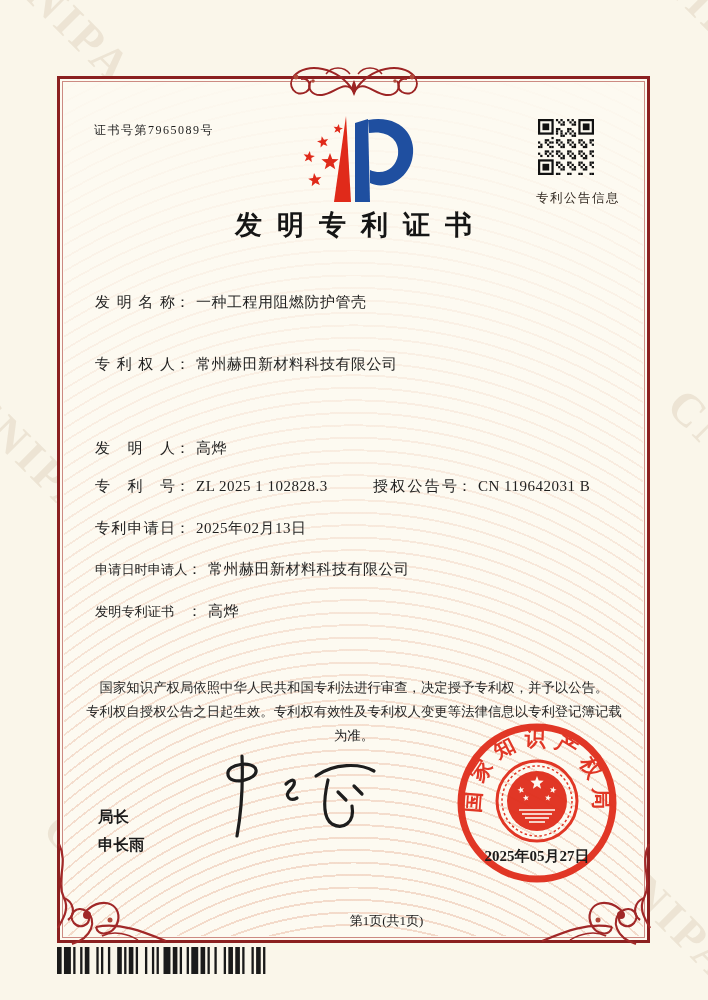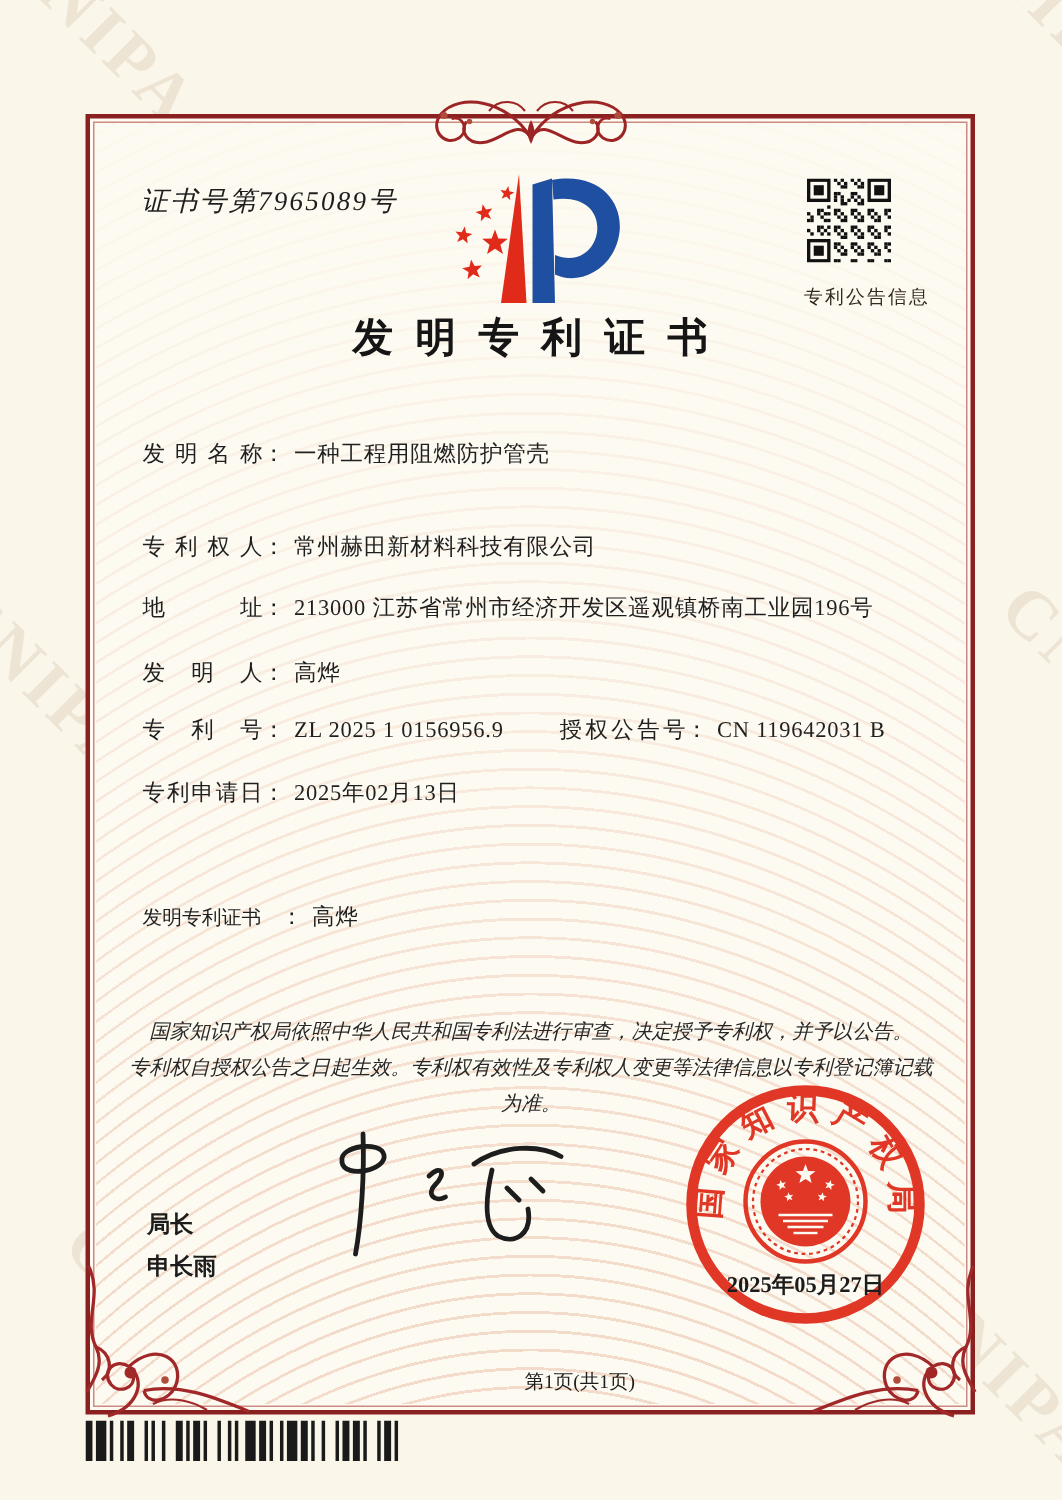--- a/index.html
+++ b/index.html
@@ -17,41 +17,41 @@
          border:3px solid #8b2020;box-sizing:border-box;background:#fdfaf1;}
   .frame-inner{position:absolute;inset:2px;border:1.5px solid #cc8a82;pointer-events:none;}
   .guilloche{position:absolute;inset:4px;
     background:repeating-radial-gradient(115% 150% at 50% 235%,
       rgba(216,128,90,0.26) 0px, rgba(216,128,90,0.26) 1px,
       rgba(0,0,0,0) 1px, rgba(0,0,0,0) 6.5px);}
   .guilloche-fade{position:absolute;inset:4px;
     background:linear-gradient(to bottom, rgba(253,250,241,0.95) 0%,
       rgba(253,250,241,0.55) 45%, rgba(253,250,241,0.1) 80%, rgba(253,250,241,0) 100%);}
 
-  .cert-no{position:absolute;left:94px;top:122px;font-size:18px;letter-spacing:1.5px;color:#1d1d1d;font-style:italic;}
+  .cert-no{position:absolute;left:94px;top:122px;font-size:12px;letter-spacing:1.5px;color:#1d1d1d;}
 
   .logo{position:absolute;left:296px;top:110px;width:142px;height:102px;}
 
   .qr{position:absolute;left:538px;top:119px;width:56px;height:56px;}
   .qr-caption{position:absolute;left:516px;top:190px;width:104px;text-align:right;
       font-size:12.5px;letter-spacing:1.5px;color:#332a22;}
 
   .title{position:absolute;left:57px;top:207px;width:593px;text-align:center;
       font-size:27px;font-weight:bold;color:#151515;letter-spacing:15px;text-indent:15px;}
 
   .row{position:absolute;left:95px;font-size:15px;color:#1f1f1f;white-space:nowrap;}
   .lbl{display:inline-block;width:80px;text-align:justify;text-align-last:justify;vertical-align:bottom;}
   .lbl-long{display:inline-block;width:92px;font-size:13.2px;letter-spacing:0;vertical-align:baseline;}
   .colon{display:inline-block;margin-right:6px;}
   .val{letter-spacing:0.5px;}
   .col-right{position:absolute;left:278px;top:0;white-space:nowrap;}
   .lbl5{display:inline-block;width:84px;text-align:justify;text-align-last:justify;vertical-align:bottom;}
 
   .legal{position:absolute;left:84px;top:676px;width:540px;text-align:center;
-      font-size:13.4px;line-height:24px;color:#272727;font-style:italic;}
+      font-size:13.4px;line-height:24px;color:#272727;}
 
   .signoff{position:absolute;left:98px;top:785px;font-family:"Liberation Sans","DejaVu Sans",sans-serif;
       font-weight:bold;font-size:15.5px;color:#1c1c1c;line-height:28px;margin-top:18px;}
   .signature{position:absolute;left:200px;top:752px;width:188px;height:90px;}
 
   .seal{position:absolute;left:447px;top:713px;width:180px;height:180px;opacity:0.96;}
 
   .footer-page{position:absolute;left:57px;top:912px;width:659px;text-align:center;
       font-size:13px;color:#1d1d1d;}
 
@@ -253,34 +253,34 @@
   <div class="qr-caption">专利公告信息</div>
 
   <div class="title">发明专利证书</div>
 
   <div class="row" style="top:355px">
     <span class="lbl">专利权人</span><span class="colon">：</span><span class="val">常州赫田新材料科技有限公司</span>
   </div>
   <div class="row" style="top:293px">
     <span class="lbl">发明名称</span><span class="colon">：</span><span class="val">一种工程用阻燃防护管壳</span>
   </div>
-  <div class="row" style="top:396px">
-    <span class="lbl">地址</span><span class="colon">：</span><span class="val">213000 江苏省常州市经济开发区遥观镇桥南工业园196号</span>
-  </div>
   <div class="row" style="top:439px">
     <span class="lbl">发明人</span><span class="colon">：</span><span class="val">高烨</span>
   </div>
   <div class="row" style="top:477px;width:520px">
-    <span class="lbl">专利号</span><span class="colon">：</span><span class="val">ZL 2025 1 0156956.9</span>
+    <span class="lbl">专利号</span><span class="colon">：</span><span class="val">ZL 2025 1 102828.3</span>
     <span class="col-right">
       <span class="lbl5">授权公告号</span><span class="colon">：</span><span class="val">CN 119642031 B</span>
     </span>
   </div>
   <div class="row" style="top:519px;width:520px">
     <span class="lbl">专利申请日</span><span class="colon">：</span><span class="val">2025年02月13日</span>
+  </div>
+  <div class="row" style="top:560px">
+    <span class="lbl-long">申请日时申请人</span><span class="colon">：</span><span class="val">常州赫田新材料科技有限公司</span>
   </div>
   <div class="row" style="top:602px">
     <span class="lbl-long">发明专利证书</span><span class="colon">：</span><span class="val">高烨</span>
   </div>
 
   <div class="legal">
     <div>国家知识产权局依照中华人民共和国专利法进行审查，决定授予专利权，并予以公告。</div>
     <div>专利权自授权公告之日起生效。专利权有效性及专利权人变更等法律信息以专利登记簿记载为准。</div>
   </div>
 

